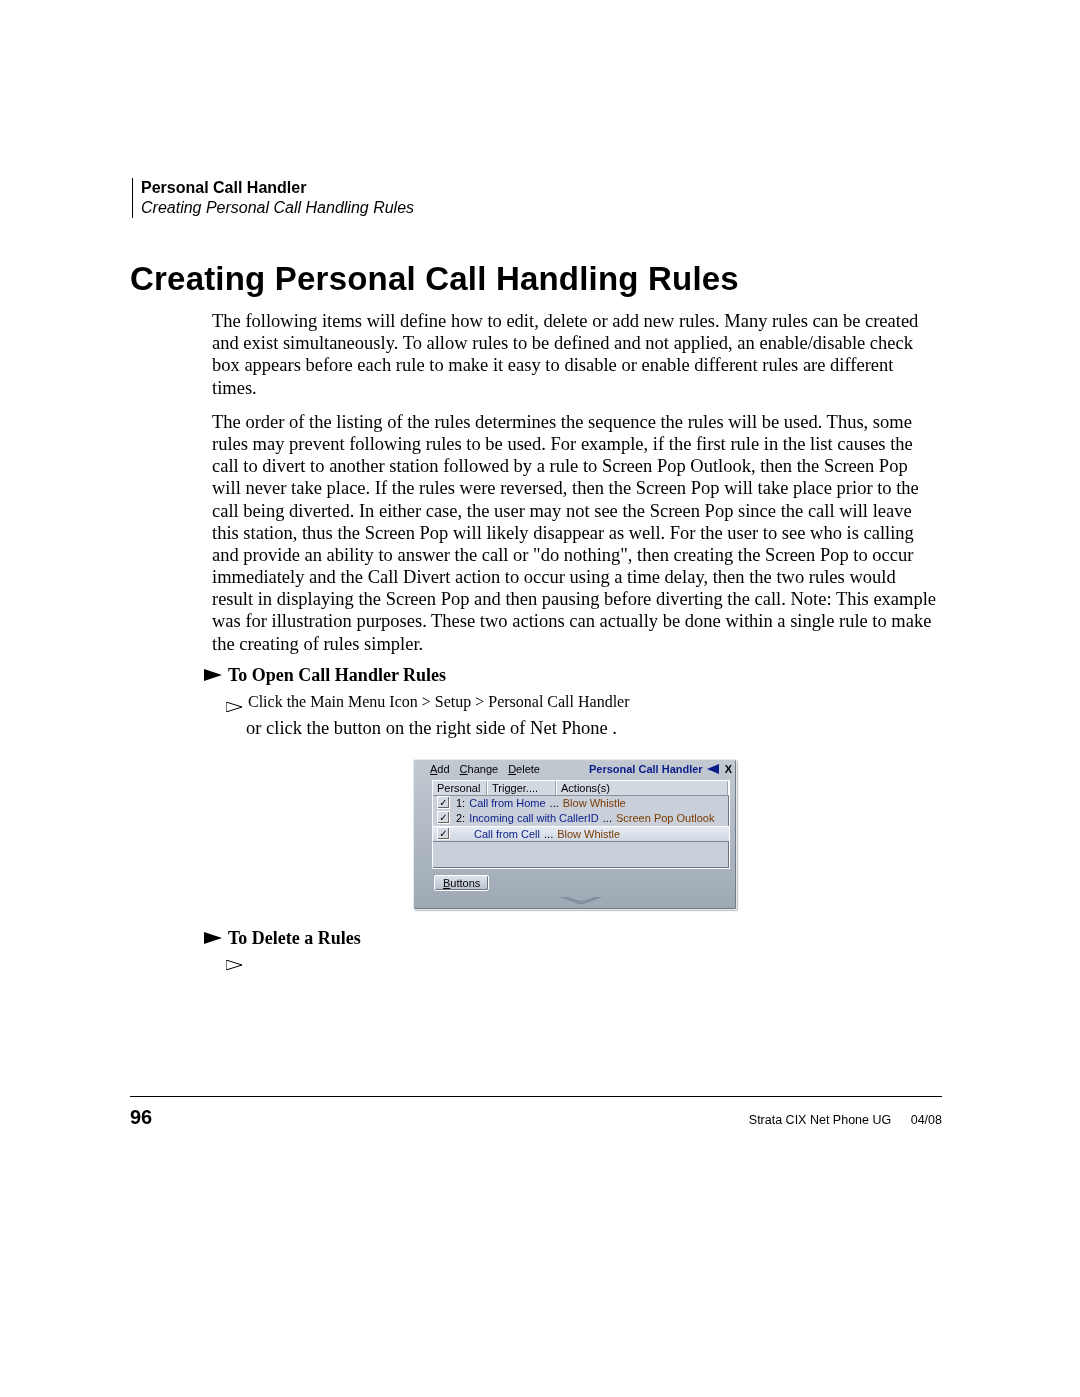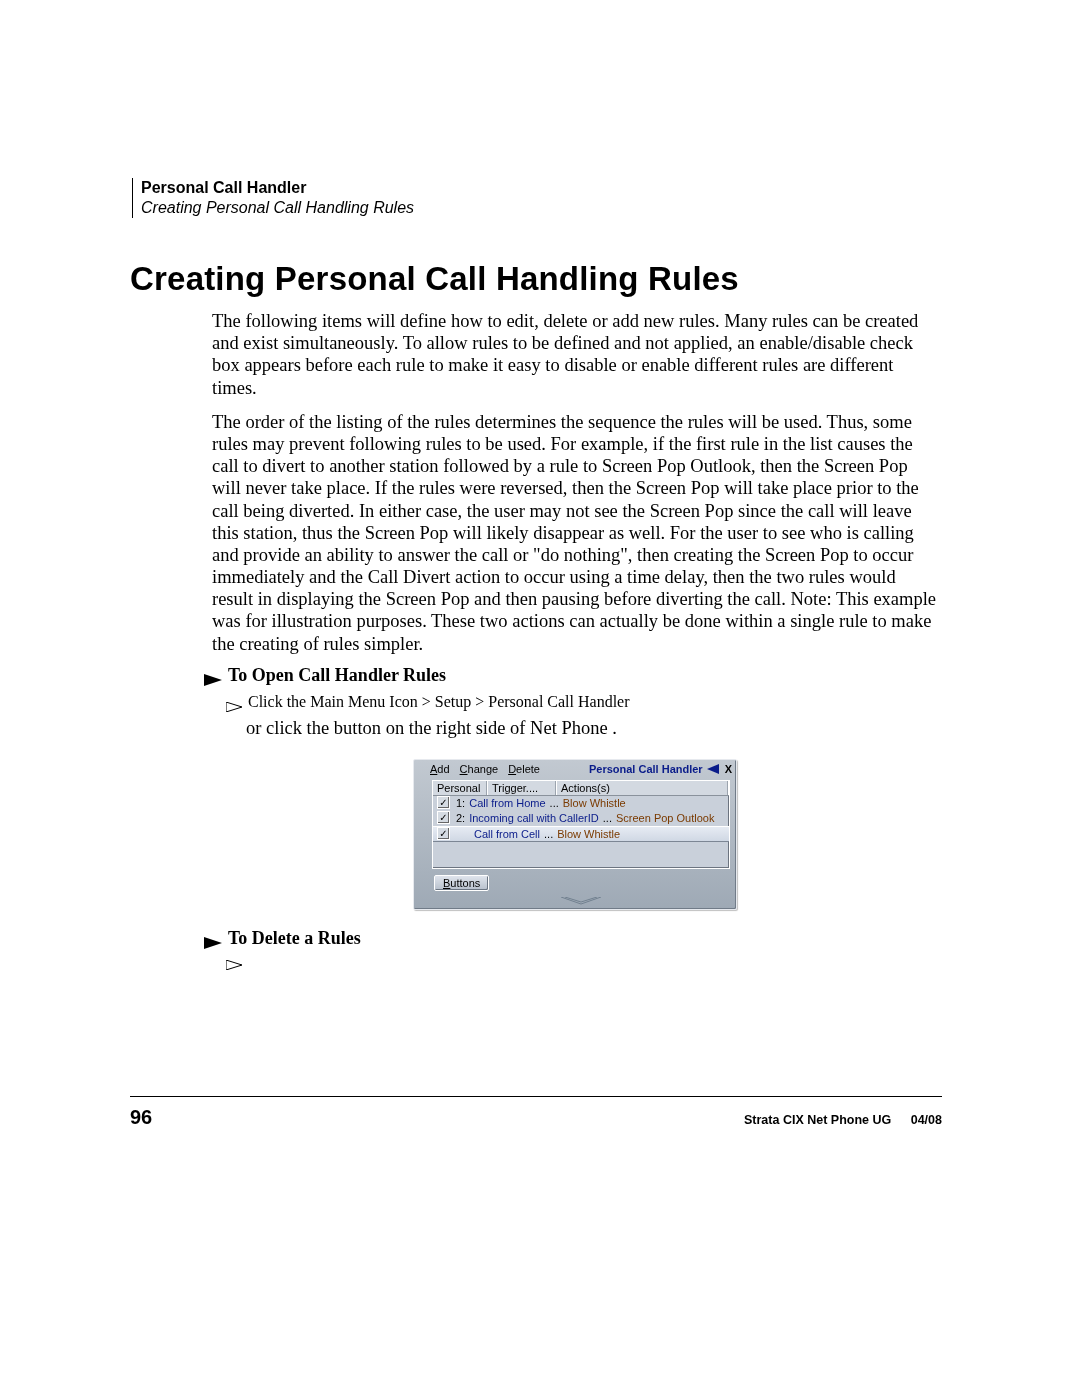--- a/index.html
+++ b/index.html
@@ -48,21 +48,21 @@
     line-height: 1.2;
     margin: 0 16px 12px 0;
   }
   p.para2 {
     font-size: 18.5px;
     line-height: 1.2;
     margin: 6px 0 10px 0;
   }
   .sub-head {
     display: flex;
-    align-items: flex-end;
+    align-items: center;
     font-family: "Times New Roman", serif;
     font-weight: bold;
     font-size: 18px;
     margin: 0 0 6px -8px;
   }
   .sub-head svg {
     margin-right: 6px;
     flex: none;
   }
   .bullet-line {
@@ -199,21 +199,21 @@
   .foot {
     position: absolute;
     left: 130px; right: 130px;
     bottom: 268px;
     display: flex;
     align-items: baseline;
     justify-content: space-between;
     font-family: Arial, Helvetica, sans-serif;
   }
   .foot .pnum { font-weight: bold; font-size: 20px; }
-  .foot .docid { font-size: 12.5px; font-weight: bold; color:#000; }
+  .foot .docid { font-size: 12.5px; font-weight: normal; color:#000; }
   .foot .docid .date { margin-left: 16px; }
 </style>
 </head>
 <body>
 
 <div class="page">
 
   <div class="running-head">
     <div class="chapter">Personal Call Handler</div>
     <div class="subchapter">Creating Personal Call Handling Rules</div>

